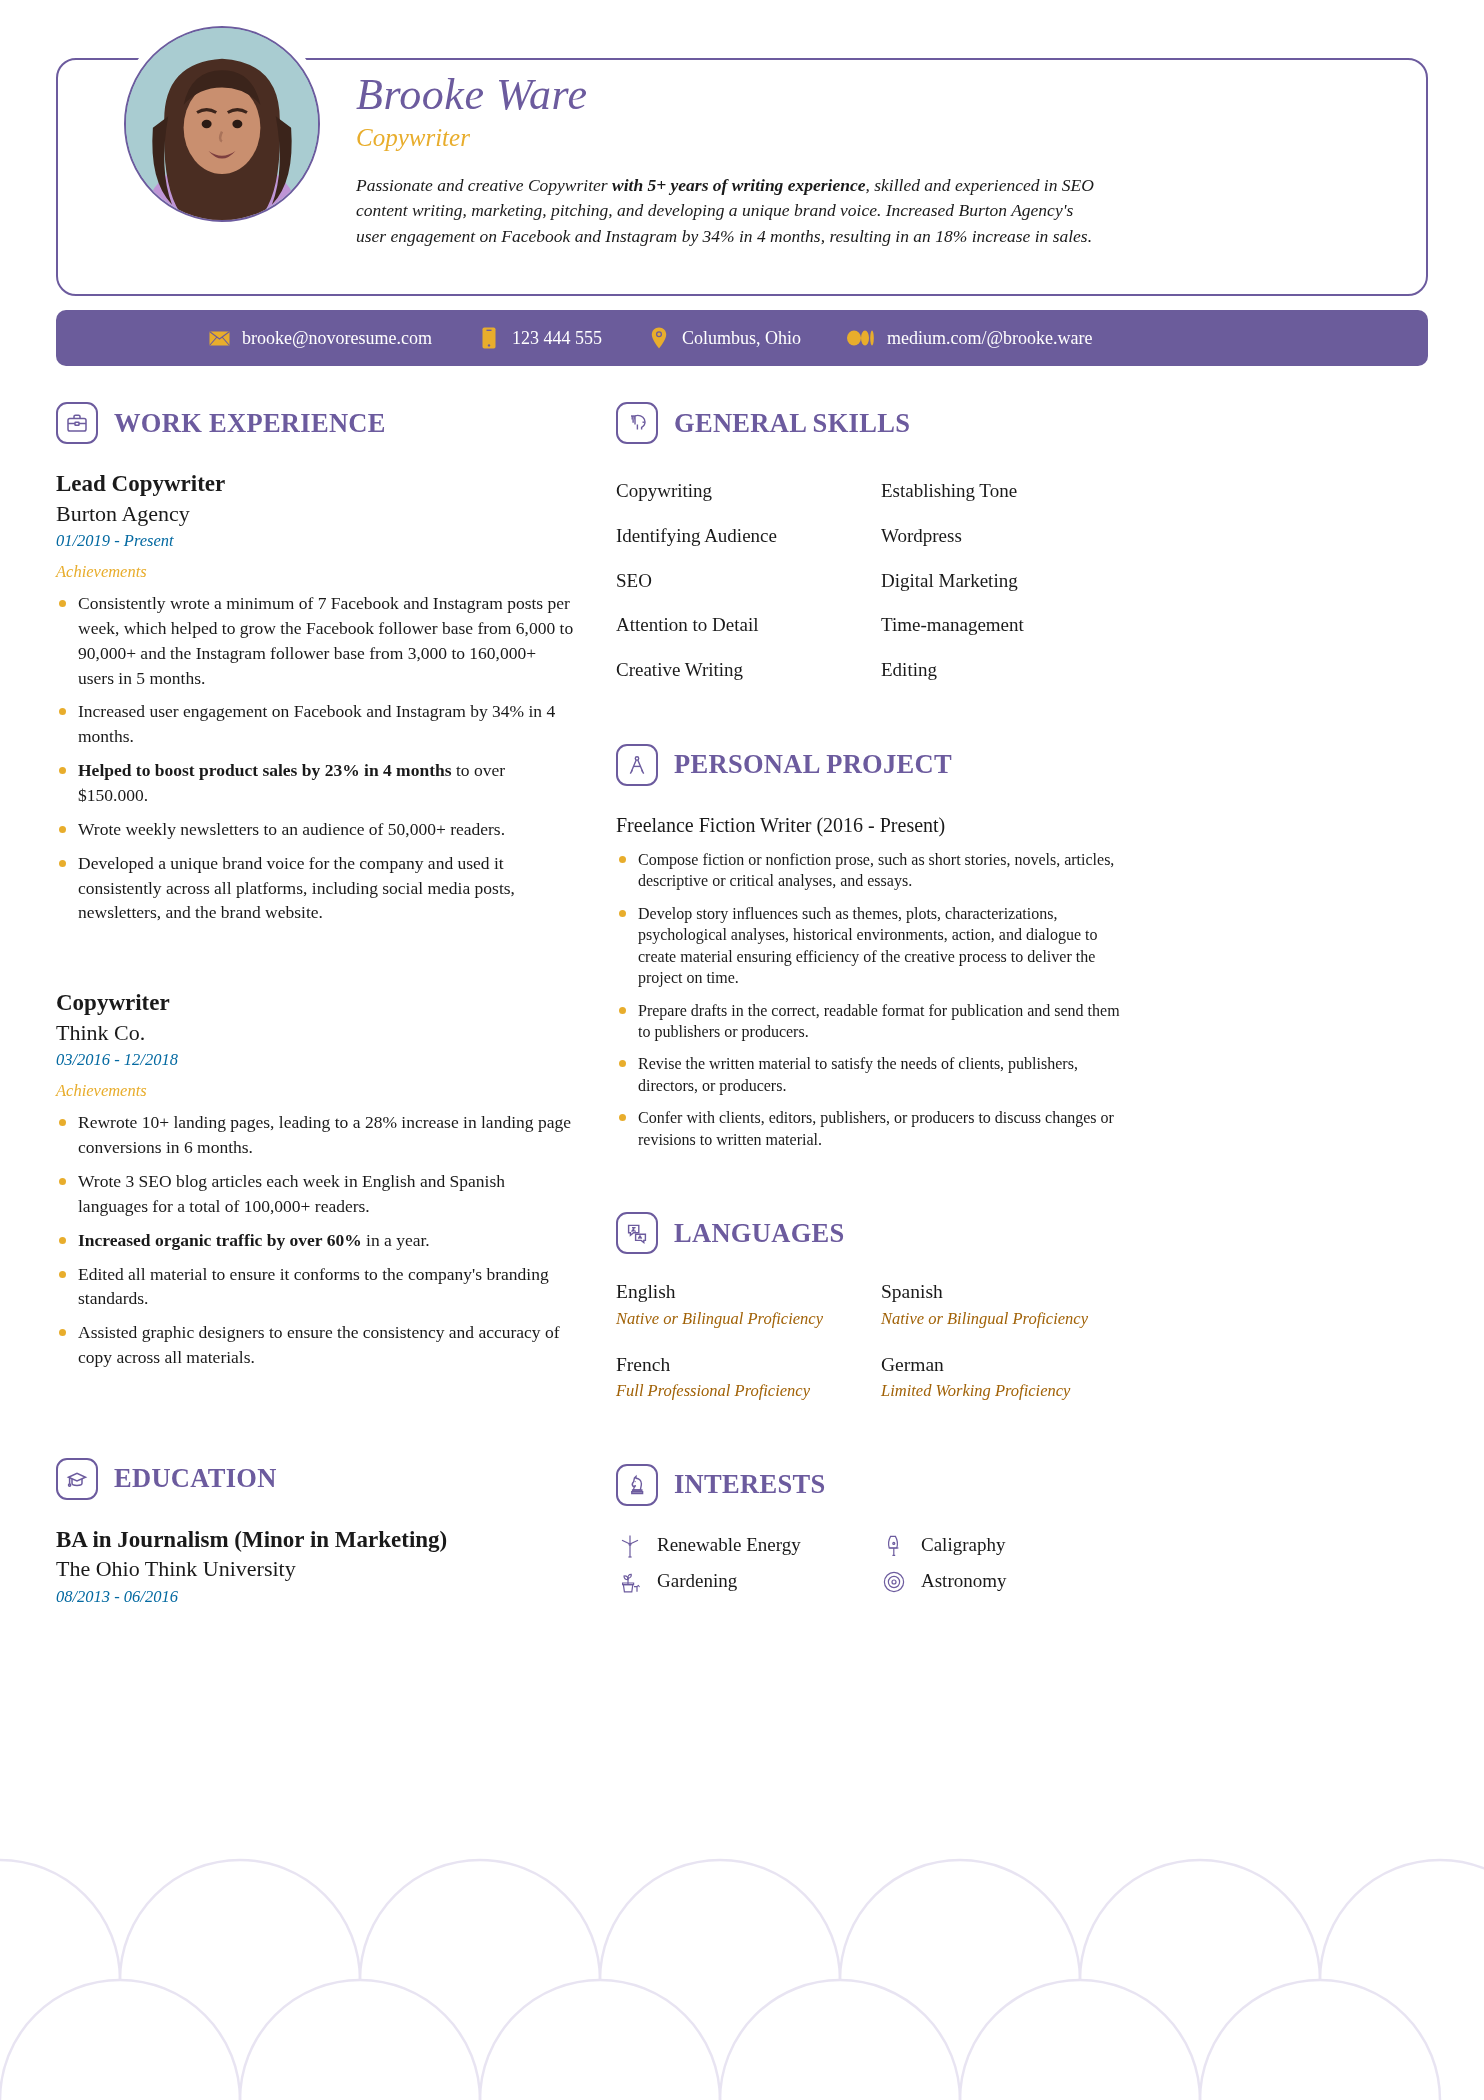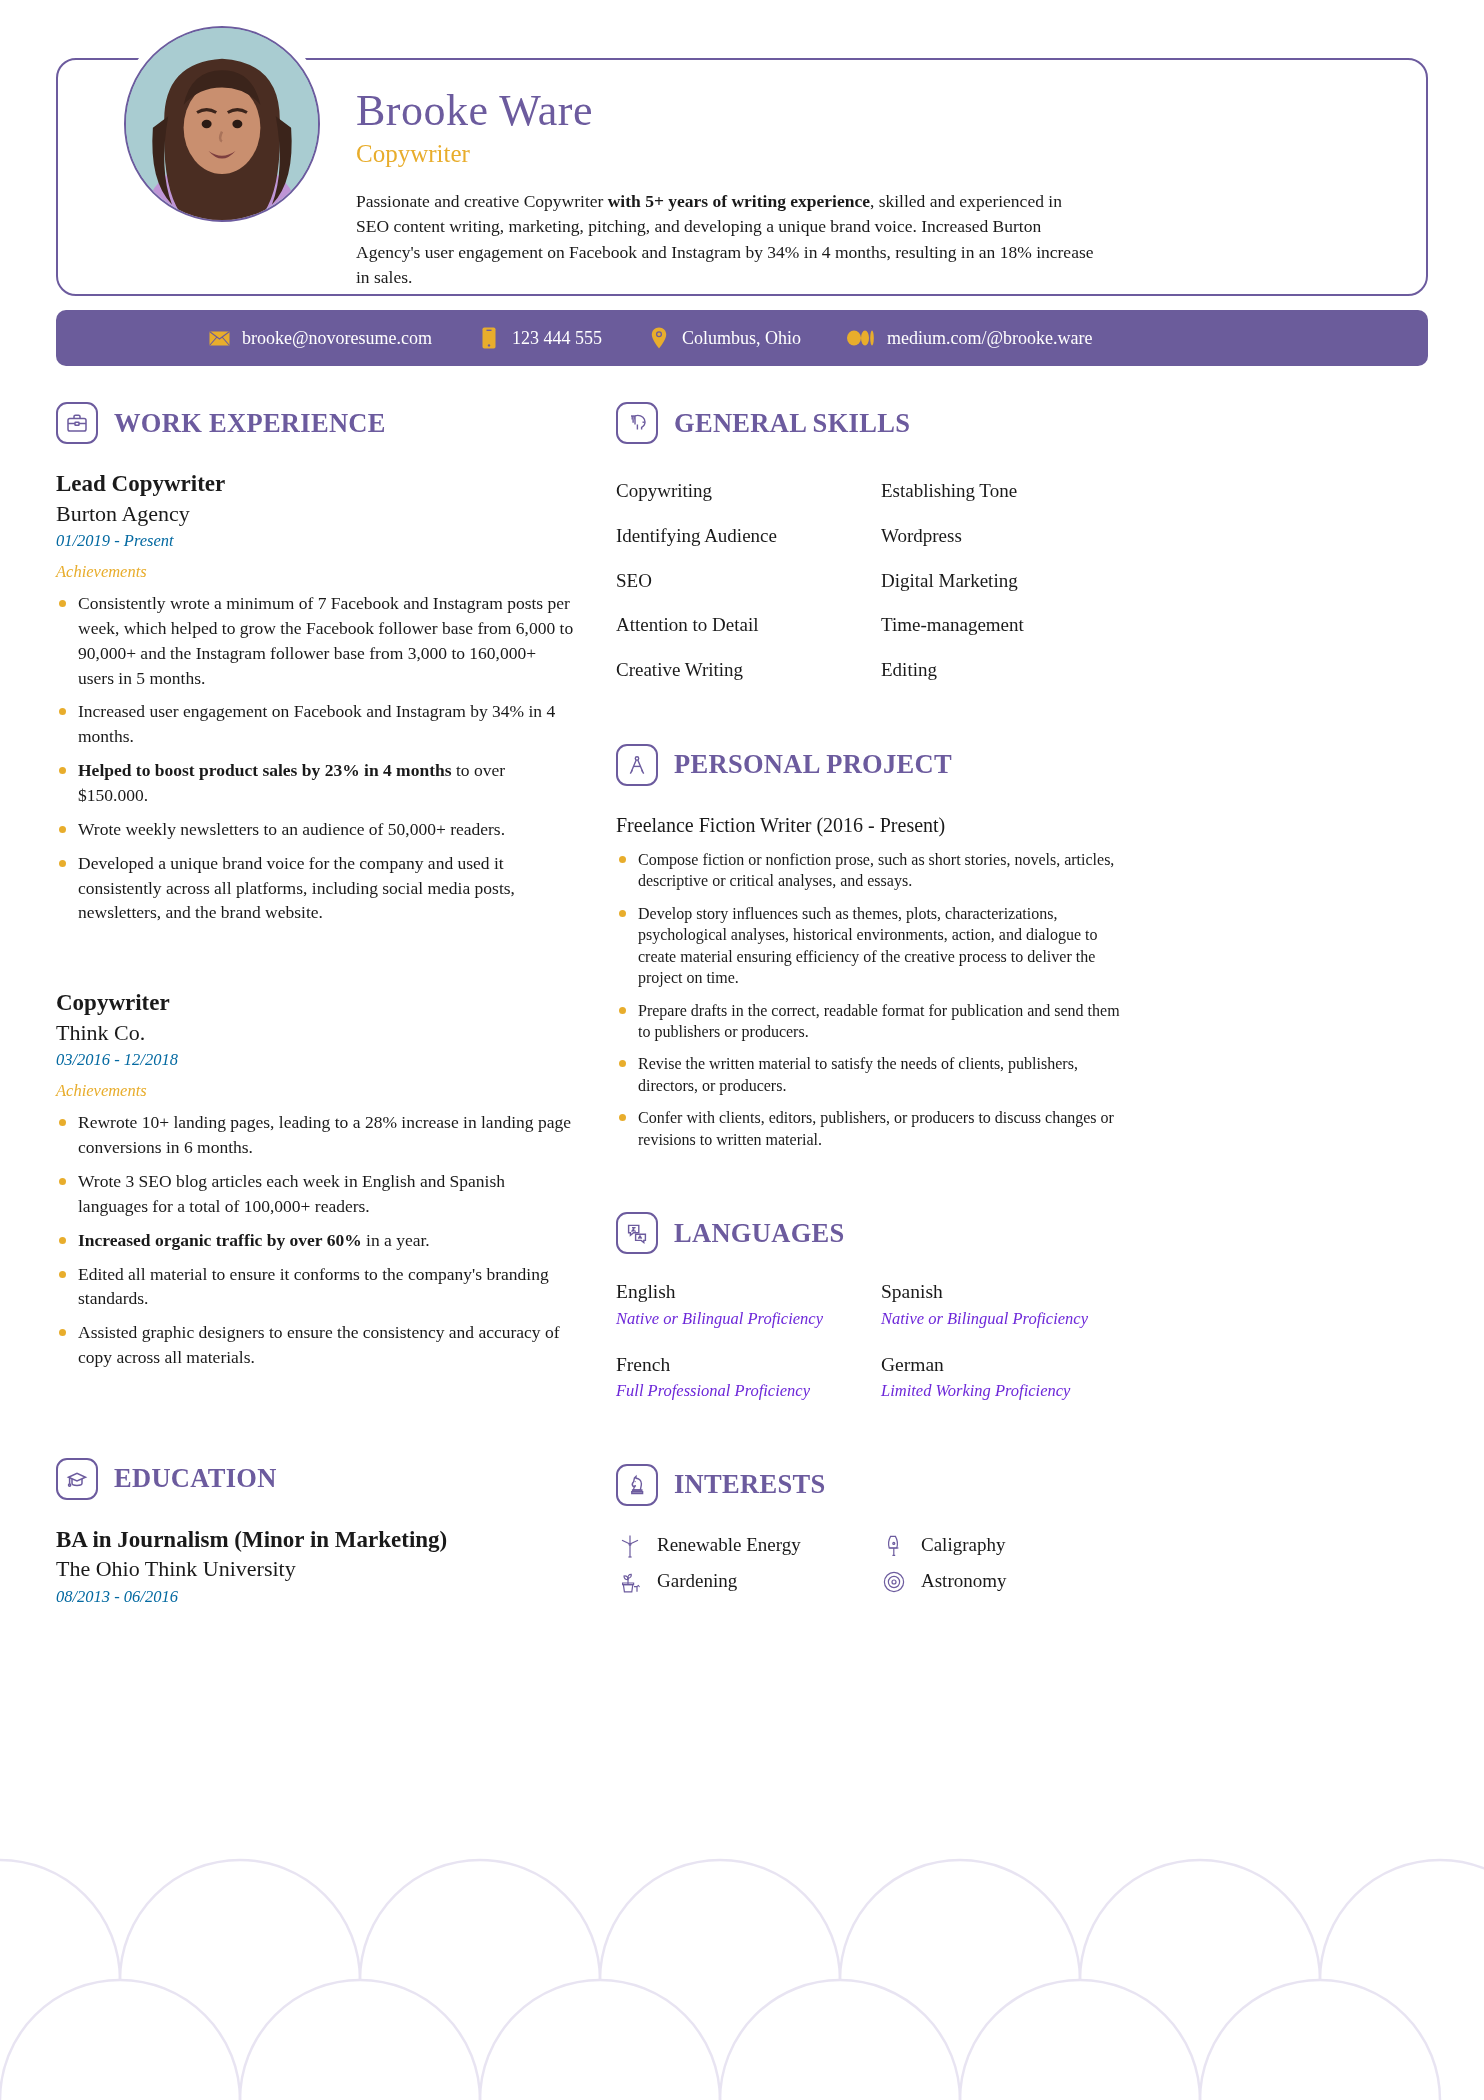--- a/index.html
+++ b/index.html
@@ -33,21 +33,21 @@
   }
   .photo {
     position: absolute; left: 66px; top: -34px;
     width: 196px; height: 196px; border-radius: 50%;
     border: 2.5px solid #6c5b9e;
     overflow: hidden; z-index: 4;
     background: #a9cfd3;
   }
   .photo svg { display:block; width: 100%; height: 100%; }
 
-  .header-text { position: absolute; left: 298px; top: 28px; right: 34px; }
+  .header-text { position: absolute; left: 298px; top: 12px; right: 34px; font-style: italic; }
   .name {
     font-size: 44px; color: #6c5b9e; font-weight: 400;
     letter-spacing: .5px; line-height: 1.06;
   }
   .job-title {
     font-size: 25px; color: #e8ad2c; margin-top: 4px; line-height: 1.2;
   }
   .summary {
     margin-top: 20px; font-size: 17.5px; line-height: 1.46; color: #1a1a1a;
     max-width: 740px;
@@ -117,21 +117,21 @@
     display: grid; grid-template-columns: 1fr 1fr; column-gap: 10px; row-gap: 0;
   }
   .skill { font-size: 19px; line-height: 1.2; padding: 10px 0 12px 0; }
 
   
   .proj-title { font-size: 20px; line-height: 1.3; margin-bottom: 2px; }
 
   
   .lang-grid { display: grid; grid-template-columns: 1fr 1fr; column-gap: 10px; row-gap: 24px; }
   .lang-name { font-size: 19.5px; line-height: 1.25; }
-  .lang-level { font-size: 16.5px; font-style: italic; color: #6d28d9; line-height: 1.3; margin-top: 3px; }
+  .lang-level { font-size: 16.5px; font-style: italic; color: #a16207; line-height: 1.3; margin-top: 3px; }
 
   
   .int-grid { display: grid; grid-template-columns: 1fr 1fr; column-gap: 10px; row-gap: 20px; gap: 8px; }
   .interest { display: flex; align-items: center; gap: 13px; }
   .int-icon { width: 28px; height: 28px; flex: none; display: flex; align-items: center; justify-content: center; }
   .int-label { font-size: 19px; line-height: 1.2; }
 
   .sp-60 { height: 58px; }
   .sp-48 { height: 46px; }
   .sp-36 { height: 34px; }

